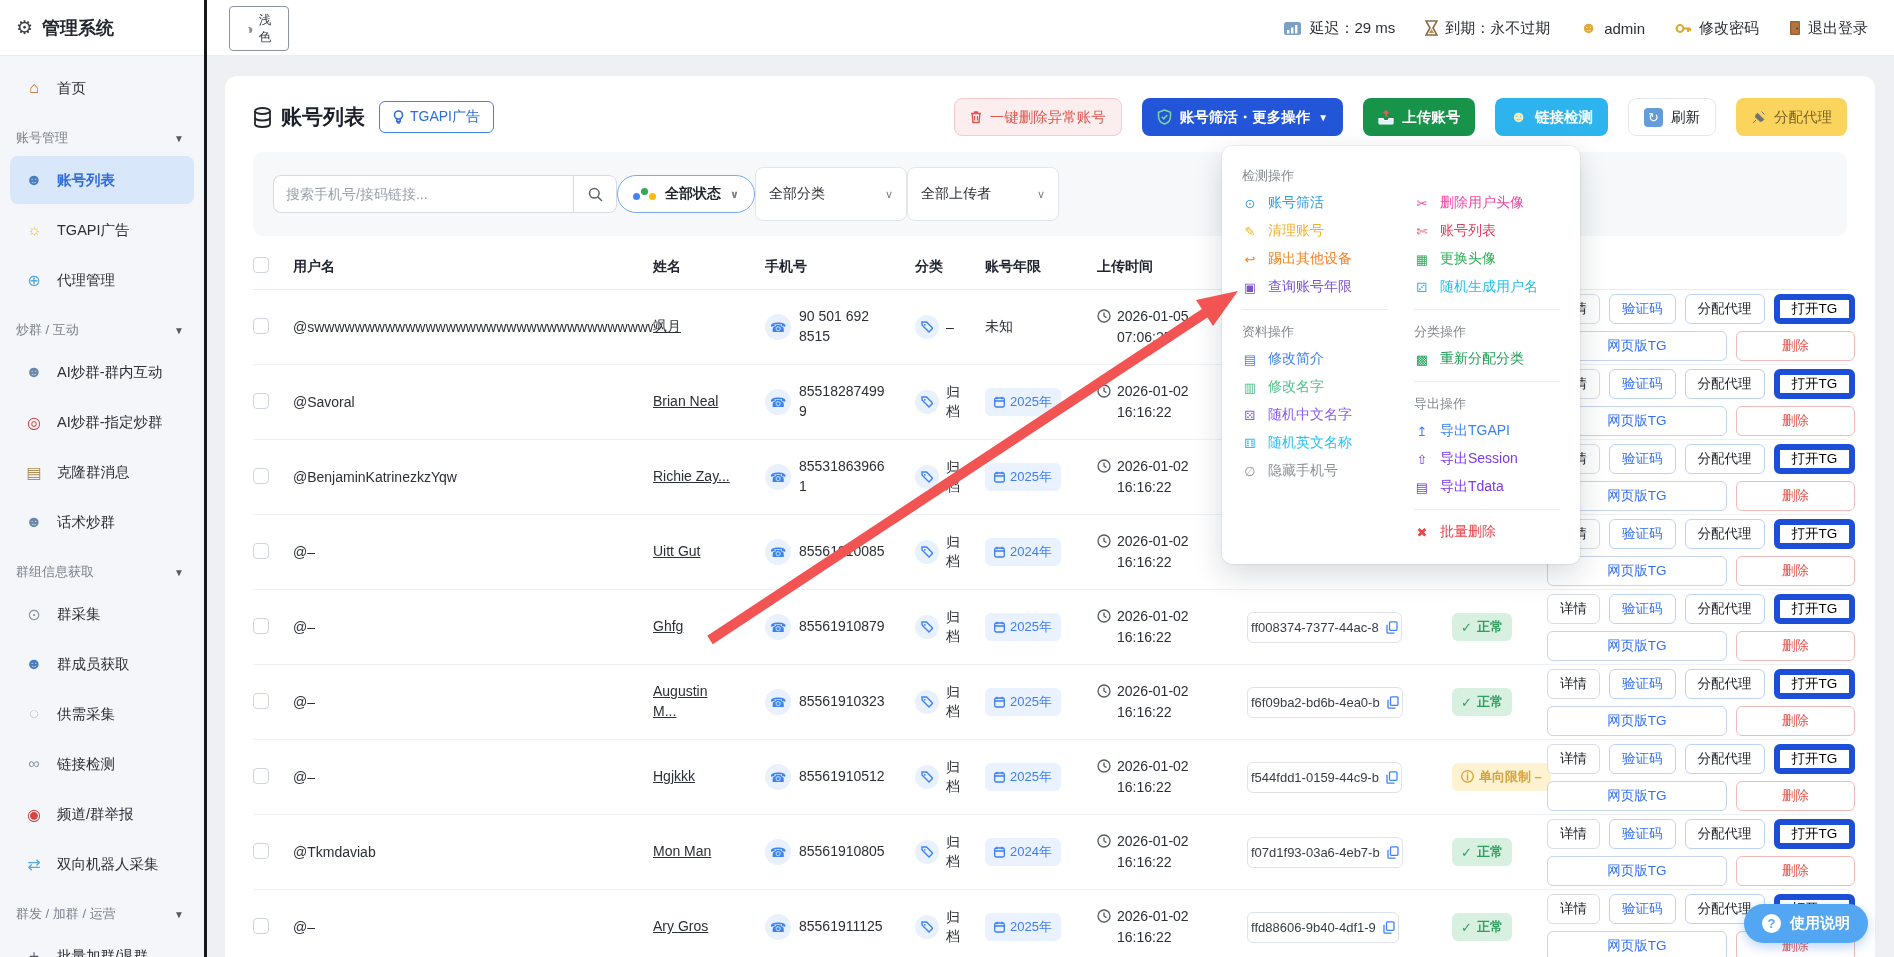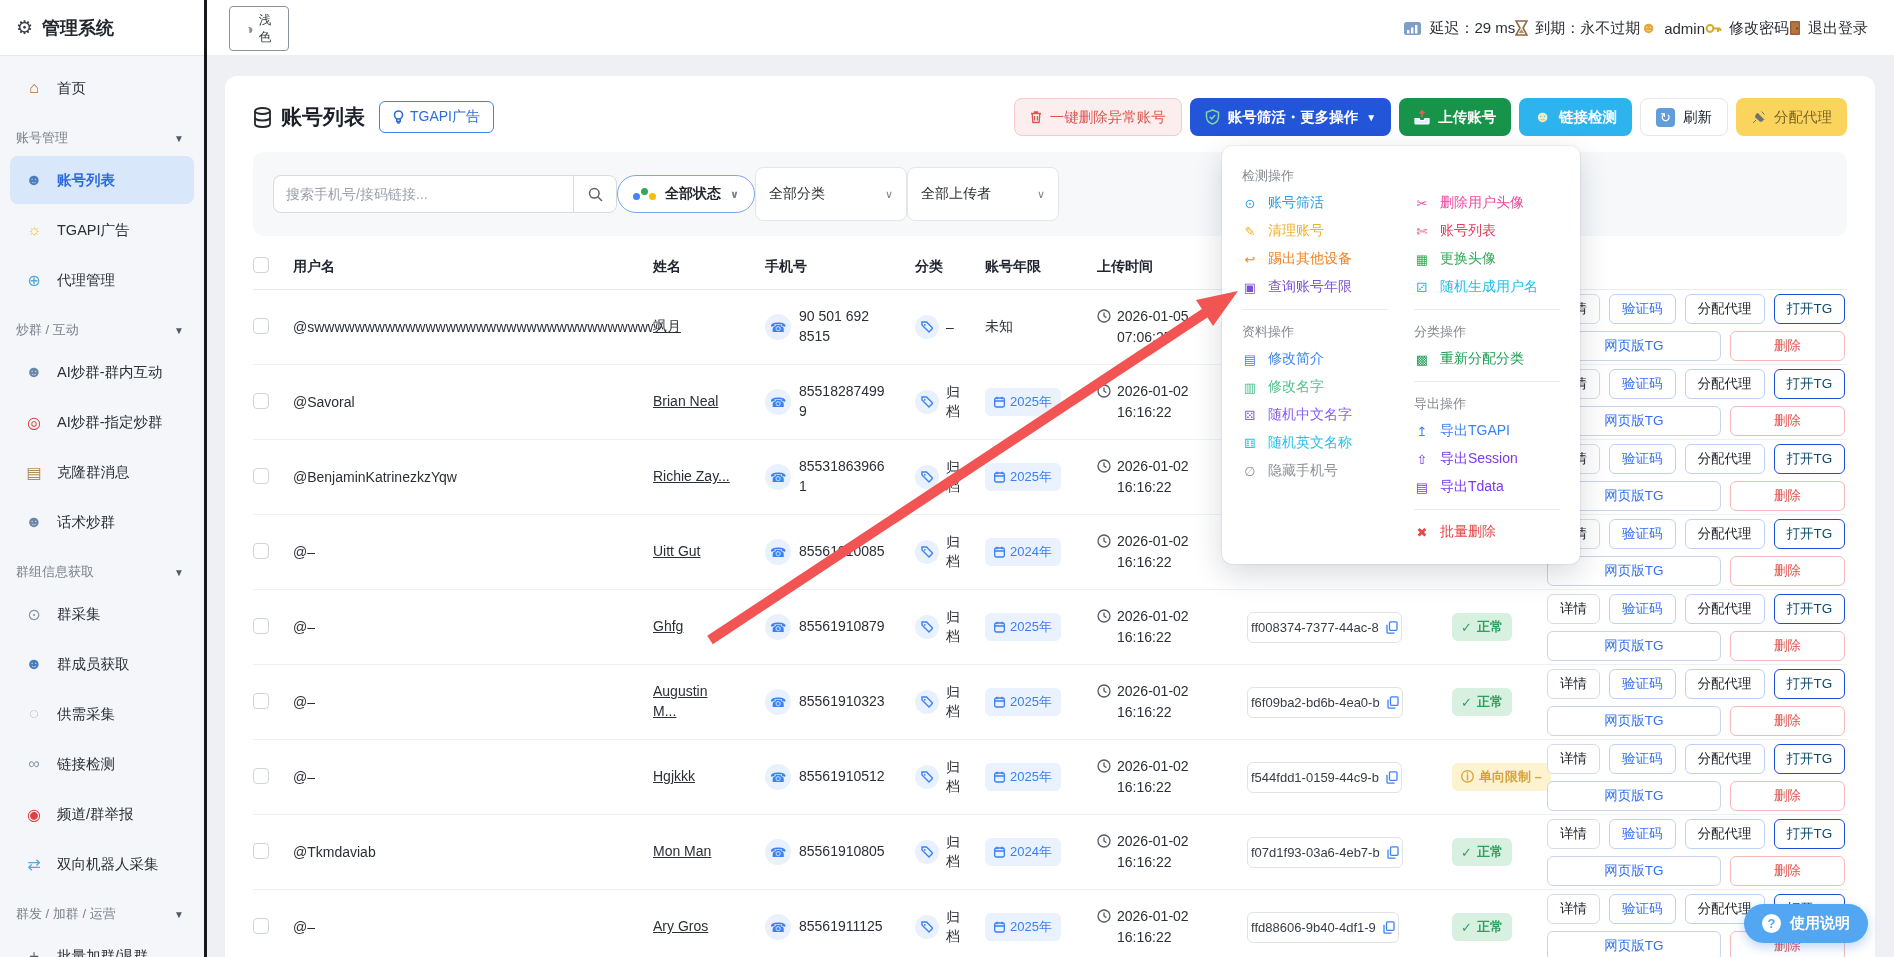--- a/index.html
+++ b/index.html
@@ -15,31 +15,31 @@
   .side-item.active { background:#d9e7fa; color:#2e6bdc; font-weight:bold; }
   .side-glyph { width:20px; text-align:center; font-size:16px; }
   .side-group { display:flex; justify-content:space-between; align-items:center; padding:15px 20px 7px 16px; font-size:13px; color:#7b828c; cursor:pointer; }
   .g-caret { font-size:10px; color:#555a63; }
 
   
   #topbar { position:fixed; left:207px; top:0; right:0; height:56px; background:#fff; border-bottom:1px solid #edeff3; z-index:30; }
   #theme-toggle { position:absolute; left:22px; top:6px; width:60px; height:45px; border:1px solid #8d939c; border-radius:4px; background:#fff; display:flex; align-items:center; justify-content:center; gap:5px; font-size:12.5px; color:#33373d; cursor:pointer; }
   #theme-toggle .pal { color:#8a8f96; font-size:14px; }
   #theme-toggle .tt { width:14px; line-height:1.3; }
-  #top-right { position:absolute; right:26px; top:0; height:56px; display:flex; align-items:center; }
+  #top-right { position:absolute; right:26px; top:0; height:56px; display:flex; align-items:center; gap:30px; }
   .top-item { display:flex; align-items:center; gap:7px; font-size:15px; color:#2b2f36; cursor:pointer; }
   .top-glyph { font-size:16px; }
 
   
   #card { position:fixed; left:225px; top:76px; width:1650px; height:881px; background:#fff; border-radius:12px 12px 0 0; padding:22px 28px; z-index:10; }
   #title-row { display:flex; align-items:center; justify-content:space-between; }
   #title-left { display:flex; align-items:center; gap:14px; }
   #page-title { font-size:21px; font-weight:bold; color:#1a1f29; display:flex; align-items:center; gap:9px; }
   #tgapi-btn { display:flex; align-items:center; gap:6px; border:1px solid #3c82f0; color:#2d6cdf; border-radius:6px; padding:6px 13px; font-size:14px; background:#fff; cursor:pointer; }
-  #title-btns { display:flex; align-items:center; gap:8px; }
+  #title-btns { display:flex; align-items:center; gap:20px; }
   .tbtn { height:38px; display:flex; align-items:center; gap:8px; border-radius:8px; padding:0 15px; font-size:14.5px; cursor:pointer; border:none; white-space:nowrap; }
   .btn-danger-soft { background:#fceeee; color:#da574f; border:1px solid #f4cbca; }
   .btn-primary { background:#2355d8; color:#fff; font-weight:bold; }
   .btn-green { background:#17934a; color:#fff; font-weight:bold; }
   .btn-cyan { background:#2db4ef; color:#fff; font-weight:bold; }
   .btn-plain { background:#fff; color:#1a1f29; border:1px solid #e4e7eb; }
   .btn-yellow { background:#fbd45e; color:#7c6326; }
   .caret { font-size:10px; }
   .refresh-sq { width:19px; height:19px; background:#639dd9; border-radius:4px; color:#fff; display:flex; align-items:center; justify-content:center; font-size:13px; }
 
@@ -77,21 +77,21 @@
   .uuid-text { overflow:hidden; white-space:nowrap; max-width:145px; }
   .st { border-radius:6px; padding:5px 9px; font-size:13px; font-weight:bold; display:inline-flex; gap:5px; align-items:center; white-space:nowrap; }
   .st.ok { background:#d8f0e0; color:#2f9e5f; }
   .st.warn { background:#fdf3d0; color:#d9a23c; }
   .c-act { display:flex; flex-direction:column; gap:7px; padding-right:14px; }
   .arow { display:flex; gap:9px; }
   .abtn { height:30px; display:flex; align-items:center; justify-content:center; border-radius:6px; font-size:13.5px; background:#fff; cursor:pointer; padding:0 12px; white-space:nowrap; }
   .b-detail { border:1px solid #d8dce2; color:#23272e; }
   .b-code { border:1px solid #bcd3f7; color:#3370f0; }
   .b-assign { border:1px solid #bcd3f7; color:#23272e; }
-  .b-opentg { border:1px solid #1d4ed8; color:#0c4a6e; }
+  .b-opentg { border:6px solid #1d4ed8; color:#000000; }
   .b-webtg { flex:1.65; border:1px solid #c7d4ea; color:#3370f0; }
   .b-del { flex:1; border:1px solid #f2b9b9; color:#e0504a; }
 
   
   #dropdown { position:absolute; left:1222px; top:146px; width:358px; background:#fff; border-radius:10px; box-shadow:0 10px 30px rgba(15,23,42,.16), 0 0 0 1px rgba(15,23,42,.05); padding:16px 20px 18px; display:flex; gap:26px; z-index:100; }
   .dd-col { flex:1; min-width:0; }
   .dd-header { height:27px; display:flex; align-items:center; font-size:13px; color:#84898f; }
   .dd-spacer { height:27px; }
   .dd-item { height:28px; display:flex; align-items:center; gap:10px; font-size:14px; cursor:pointer; white-space:nowrap; }
   .dd-glyph { width:16px; text-align:center; font-size:13px; }

